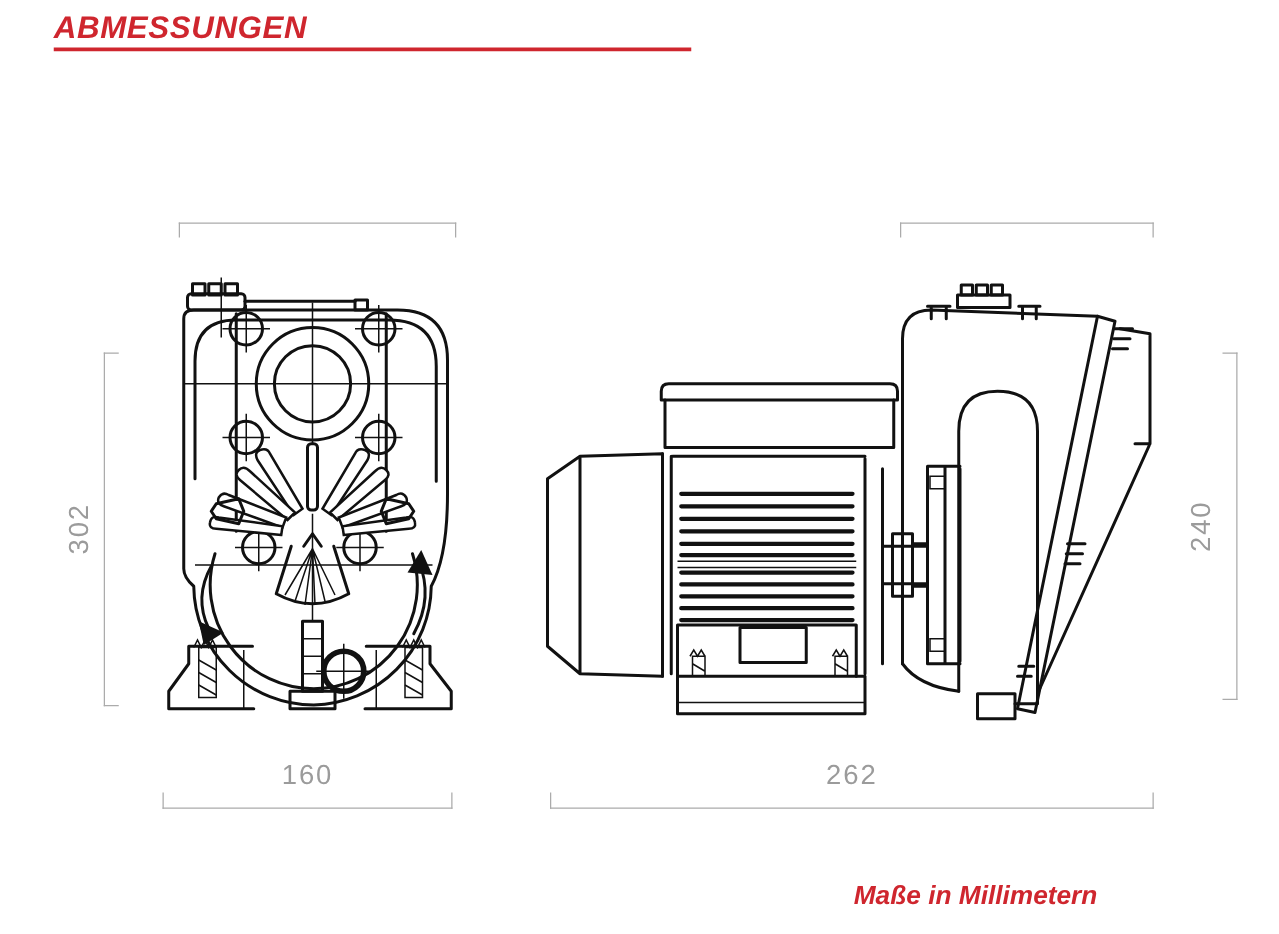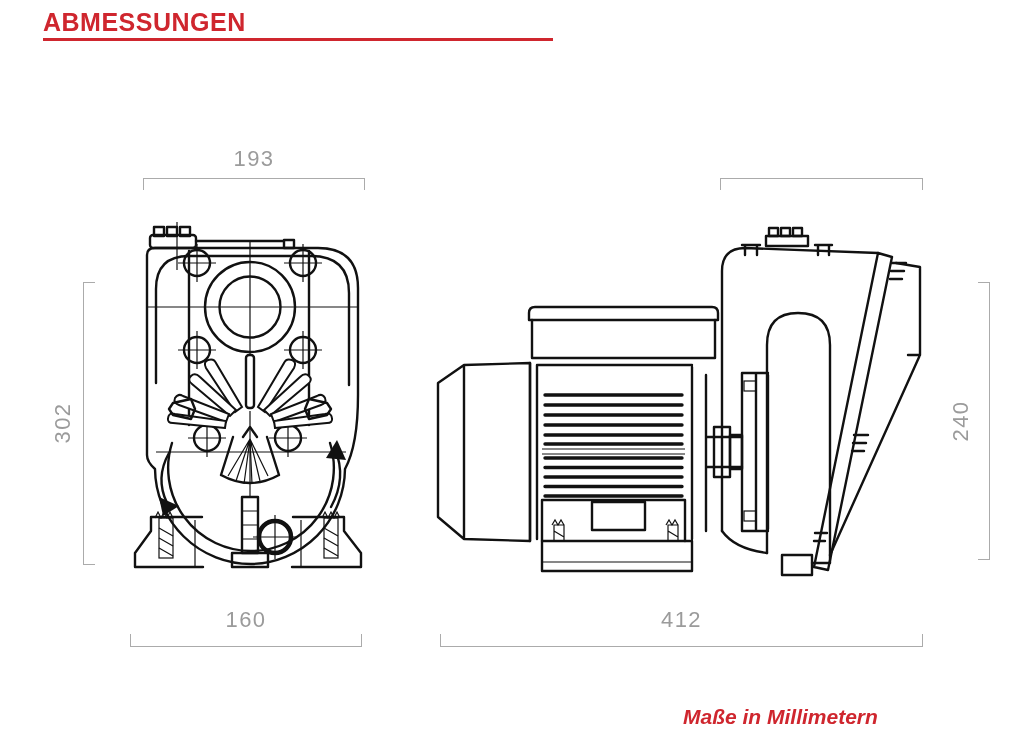--- a/index.html
+++ b/index.html
@@ -1,20 +1,20 @@
 <!DOCTYPE html>
 <html><head>
 <meta charset="utf-8">
 <style>
   html,body{margin:0;padding:0;background:#fff;}
   .canvas{position:relative;width:1023px;height:747px;background:#fff;overflow:hidden;
           font-family:"Liberation Sans",sans-serif;}
   
   .title{position:absolute;left:43px;top:8px;font-size:25px;font-weight:bold;
-         letter-spacing:.5px;color:#cf262e;}
+         font-style:italic;letter-spacing:.5px;color:#cf262e;}
   .title-underline{position:absolute;left:43px;top:38px;width:510px;height:3px;background:#cf262e;}
   
   .unit-note{position:absolute;left:683px;top:705px;font-size:21px;font-weight:bold;
              font-style:italic;color:#cf262e;text-align:center;}
   
   .dim{position:absolute;box-sizing:border-box;border:0 solid #ababab;}
   .dim-top{border-top-width:1.5px;border-left-width:1.5px;border-right-width:1.5px;}
   .dim-bottom{border-bottom-width:1.5px;border-left-width:1.5px;border-right-width:1.5px;}
   .dim-left{border-left-width:1.5px;border-top-width:1.5px;border-bottom-width:1.5px;}
   .dim-right{border-right-width:1.5px;border-top-width:1.5px;border-bottom-width:1.5px;}
@@ -207,31 +207,30 @@
     <g>
       <rect class="ln" x="336" y="21" width="42" height="10"></rect>
       <rect class="ln" x="339" y="13" width="9" height="8"></rect>
       <rect class="ln" x="351" y="13" width="9" height="8"></rect>
       <rect class="ln" x="363" y="13" width="9" height="8"></rect>
       <path class="ln" d="M315,40 V30 H327 V40 M312,30 H330 M388,40 V30 H399 V40 M385,30 H402"></path>
     </g>
   </svg>
 
   <div class="dim dim-top" style="left:143px;top:178px;width:222px;height:12px"></div>
-  <div class="dim-label" style="left:143px;top:144px;width:222px">193</div>
 
   <div class="dim dim-top" style="left:720px;top:178px;width:203px;height:12px"></div>
 
   <div class="dim dim-left" style="left:83px;top:282px;width:12px;height:283px"></div>
   <div class="dim-label rot" style="left:33px;top:408px;width:60px;height:30px">302</div>
 
   <div class="dim dim-right" style="left:978px;top:282px;width:12px;height:278px"></div>
   <div class="dim-label rot" style="left:931px;top:406px;width:60px;height:30px">240</div>
 
   <div class="dim dim-bottom" style="left:130px;top:634px;width:232px;height:13px"></div>
   <div class="dim-label" style="left:130px;top:605px;width:232px">160</div>
 
   <div class="dim dim-bottom" style="left:440px;top:634px;width:483px;height:13px"></div>
-  <div class="dim-label" style="left:440px;top:605px;width:483px">412</div>
+  <div class="dim-label" style="left:440px;top:605px;width:483px">262</div>
 
   <div class="unit-note">Maße in Millimetern</div>
 
 </div>
 
 </body></html>

